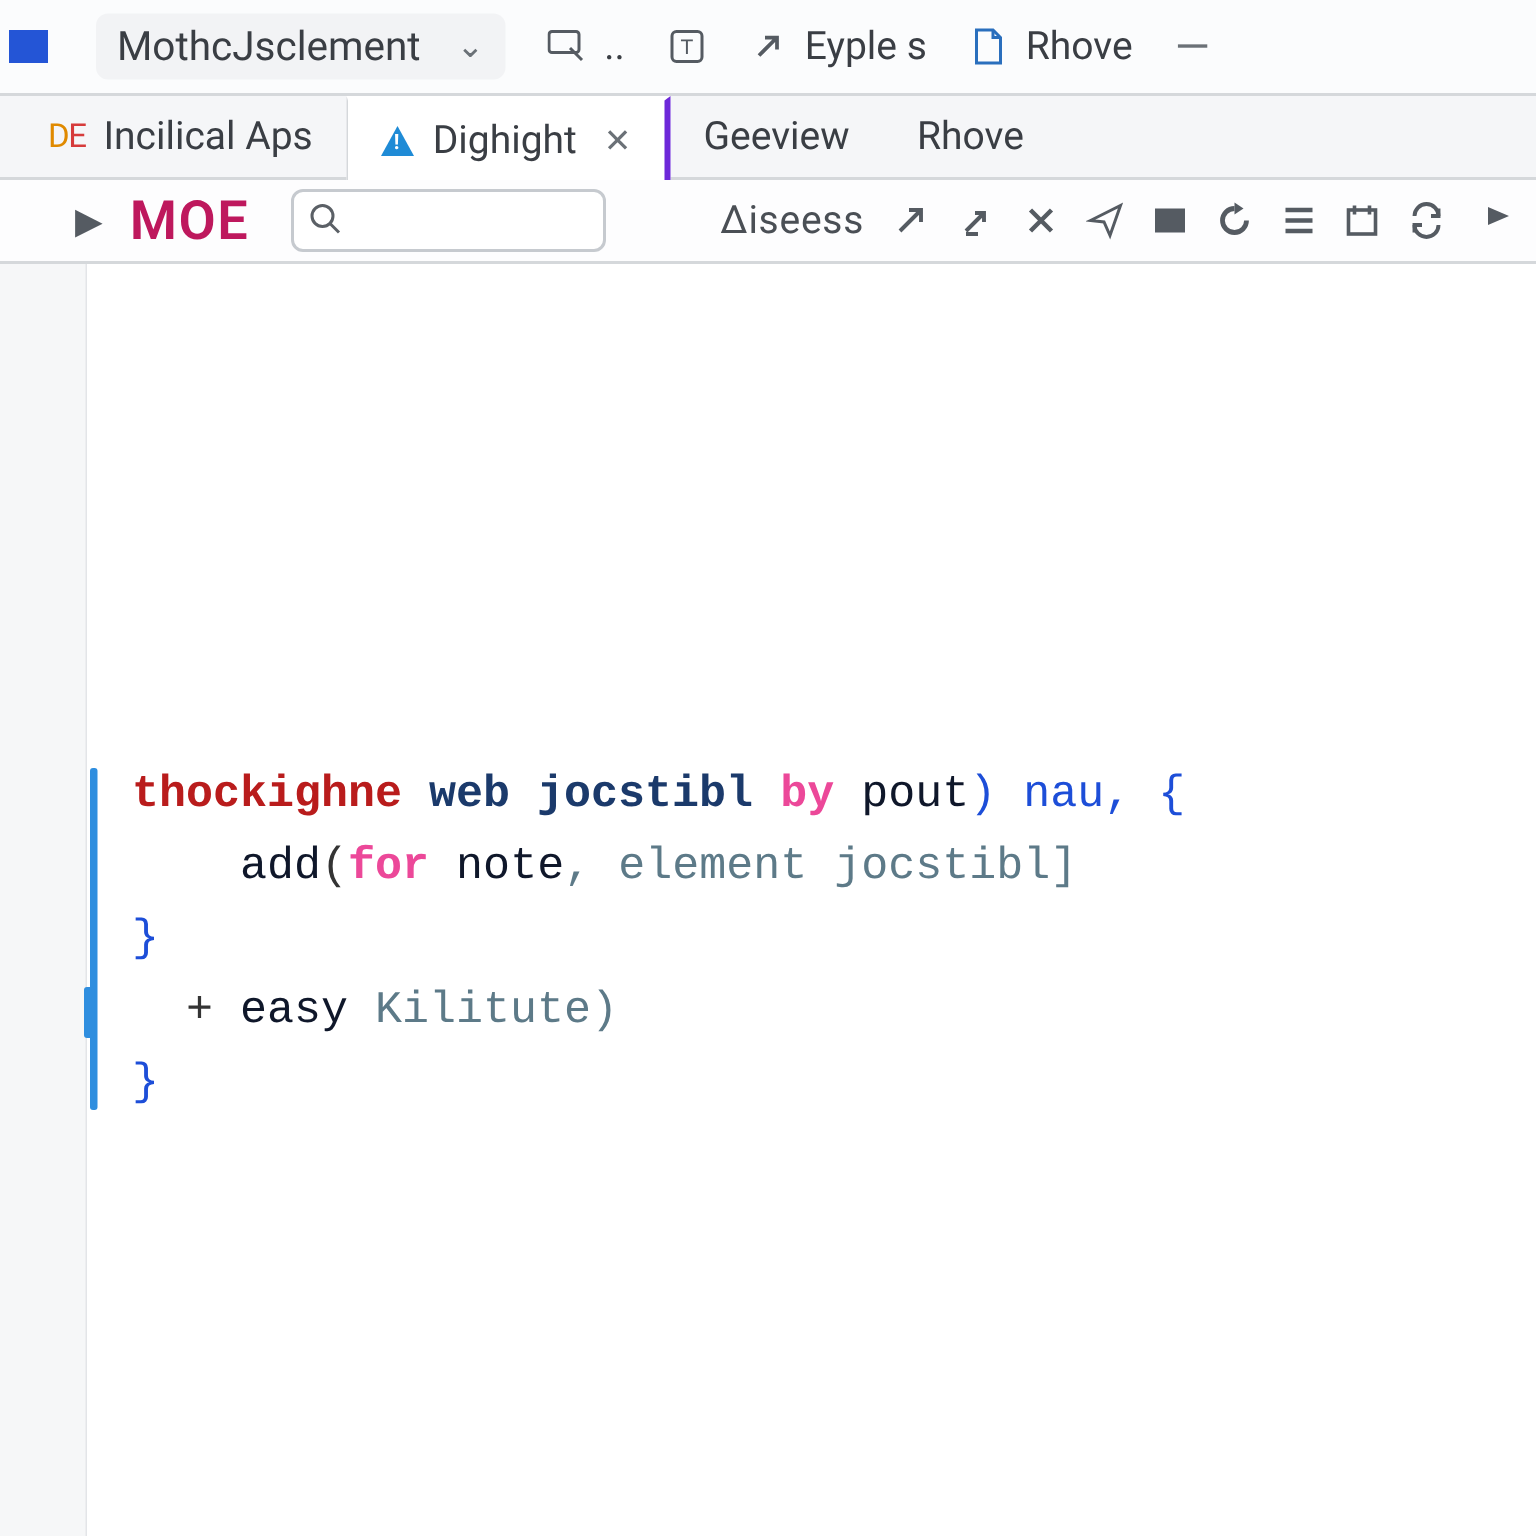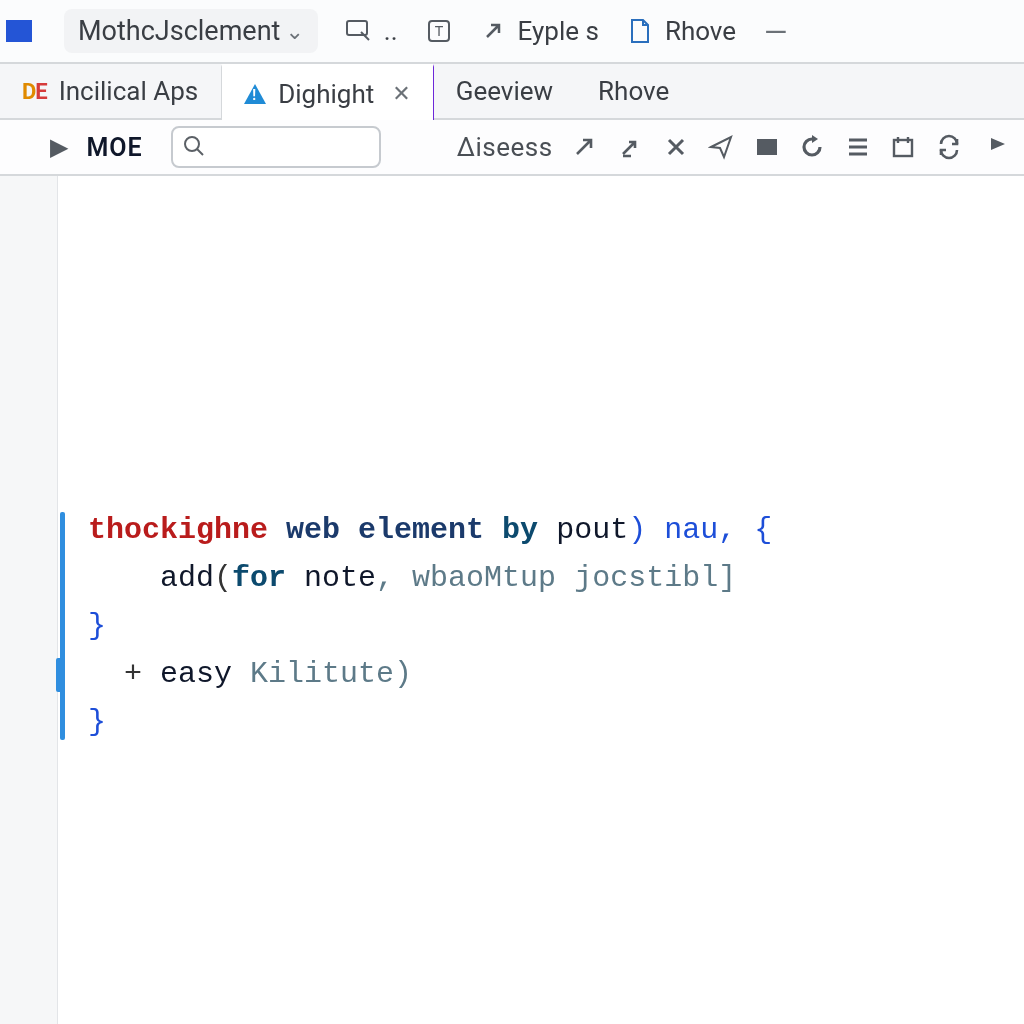--- a/index.html
+++ b/index.html
@@ -1,59 +1,59 @@
 <!DOCTYPE html>
 <html><head>
 <meta charset="utf-8">
 <style>
   * { box-sizing: border-box; margin: 0; padding: 0; }
   html, body { width: 1024px; height: 1024px; font-family: -apple-system, "Segoe UI", Roboto, sans-serif; background: #fff; overflow: hidden; }
 
   
   .menubar { height: 64px; display: flex; align-items: center; gap: 28px; padding: 0 6px; border-bottom: 2px solid #d5d8db; background: #fbfcfd; }
   .menubar .app-badge { width: 26px; height: 22px; background: #2455d6; margin-right: 4px; }
-  .menubar .pill { display: flex; align-items: center; gap: 5px; font-size: 27px; color: #3a3e44; padding: 6px 14px; border-radius: 8px; background: #f2f3f5; }
+  .menubar .pill { display: flex; align-items: center; gap: 24px; font-size: 27px; color: #3a3e44; padding: 6px 14px; border-radius: 8px; background: #f2f3f5; }
   .menubar .chev { font-size: 22px; color: #6b7177; }
   .menubar .item { display: flex; align-items: center; gap: 12px; font-size: 26px; color: #3a3e44; }
   .menubar .ico { width: 26px; height: 26px; display: inline-flex; align-items: center; justify-content: center; color: #555b62; }
   .menubar .dash { font-size: 30px; color: #6b7177; }
 
   
   .tabs { height: 56px; display: flex; align-items: stretch; background: #f5f6f8; border-bottom: 2px solid #d5d8db; }
   .tabs .tab { display: flex; align-items: center; gap: 12px; padding: 0 22px; font-size: 26px; color: #3a3e44; border-right: 1px solid transparent; }
-  .tabs .tab.active { background: #fff; border-top: 3px solid #fff; border-right: 1px solid #6d28d9; border-left: 1px solid #d5d8db; margin-bottom: -2px; }
+  .tabs .tab.active { background: #fff; border-top: 3px solid #fff; border-right: 4px solid #6d28d9; border-left: 1px solid #d5d8db; margin-bottom: -2px; }
   .tabs .tab .close { color: #6b7177; font-size: 22px; margin-left: 6px; }
-  .de-badge { font-weight: 700; letter-spacing: -1px; font-size: 22px; }
+  .de-badge { font-weight: 400; letter-spacing: -1px; font-size: 22px; margin-left: 10px; }
   .de-badge .d { color: #e08a00; }
   .de-badge .e { color: #d63b3b; }
   .warn-ico { width: 0; height: 0; border-left: 11px solid transparent; border-right: 11px solid transparent; border-bottom: 20px solid #1f8bd6; position: relative; }
   .warn-ico::after { content: "!"; position: absolute; left: -3px; top: 3px; font-size: 14px; color: #fff; font-weight: 700; }
 
   
   .toolbar { height: 56px; display: flex; align-items: center; gap: 18px; padding: 0 10px; border-bottom: 2px solid #d5d8db; background: #fdfdfe; }
   .toolbar .play { color: #555b62; font-size: 24px; margin-left: 40px; }
-  .toolbar .moe { font-size: 25px; font-weight: 600; color: #0f172a; letter-spacing: 1px; margin-right: 10px; }
+  .toolbar .moe { font-size: 36px; font-weight: 600; color: #be185d; letter-spacing: 1px; margin-right: 10px; }
   .toolbar .search { position: relative; }
   .toolbar .search input { width: 210px; height: 42px; border: 2px solid #c6cacF; border-radius: 8px; padding: 0 10px 0 40px; font-size: 22px; background: #fff; }
   .toolbar .search .mag { position: absolute; left: 12px; top: 9px; color: #5b6066; font-size: 22px; }
   .toolbar .spacer { flex: 0 0 40px; }
   .toolbar .tlabel { font-size: 26px; color: #4a4f55; letter-spacing: .5px; text-align: right; }
   .toolbar .ticon { width: 30px; height: 30px; color: #555b62; display: inline-flex; align-items: center; justify-content: center; font-size: 26px; }
 
   
   .workspace { display: flex; height: calc(1024px - 64px - 56px - 56px); }
   .gutter { width: 58px; background: #f6f7f8; border-right: 1px solid #e3e5e8; }
   .editor { flex: 1; position: relative; padding: 330px 0 0 0; }
   .code-block { position: relative; margin-left: 10px; }
   .code-block .vbar { position: absolute; left: -8px; top: 6px; bottom: 6px; width: 5px; background: #2f8edf; border-radius: 2px; }
   .code-block .vbar-short { position: absolute; left: -12px; top: 152px; width: 7px; height: 34px; background: #2f8edf; border-radius: 2px; }
   pre.code { font-family: "SFMono-Regular", Consolas, "Liberation Mono", monospace; font-size: 30px; line-height: 48px; color: #262a2e; white-space: pre; padding-left: 20px; }
   .kw1 { color: #b91c1c; font-weight: 600; }
   .kw2 { color: #1b3a6b; font-weight: 700; }
-  .kw3 { color: #0c4a6e; font-weight: 600; }
+  .kw3 { color: #ec4899; font-weight: 600; }
   .fn  { color: #0f172a; }
   .id  { color: #5d7a88; }
   .pl  { color: #1d4ed8; }
   .op  { color: #343434; }
 
   svg { display: block; }
 </style>
 </head>
 <body>
 
@@ -196,20 +196,20 @@
       </svg>
   </span>
 </div>
 
 <div class="workspace">
   <div class="gutter"></div>
   <div class="editor">
     <div class="code-block">
       <span class="vbar"></span>
       <span class="vbar-short"></span>
-<pre class="code"><span class="kw1">thockighne</span> <span class="kw2">web element</span> <span class="kw3">by</span> <span class="fn">pout</span><span class="pl">) nau, {</span>
-    <span class="fn">add</span><span class="op">(</span><span class="kw3">for</span> <span class="fn">note</span><span class="id">, wbaoMtup jocstibl]</span>
+<pre class="code"><span class="kw1">thockighne</span> <span class="kw2">web jocstibl</span> <span class="kw3">by</span> <span class="fn">pout</span><span class="pl">) nau, {</span>
+    <span class="fn">add</span><span class="op">(</span><span class="kw3">for</span> <span class="fn">note</span><span class="id">, element jocstibl]</span>
 <span class="pl">}</span>
   <span class="op">+ </span><span class="fn">easy</span><span class="id"> Kilitute)</span>
 <span class="pl">}</span></pre>
     </div>
   </div>
 </div>
 
 </body></html>

